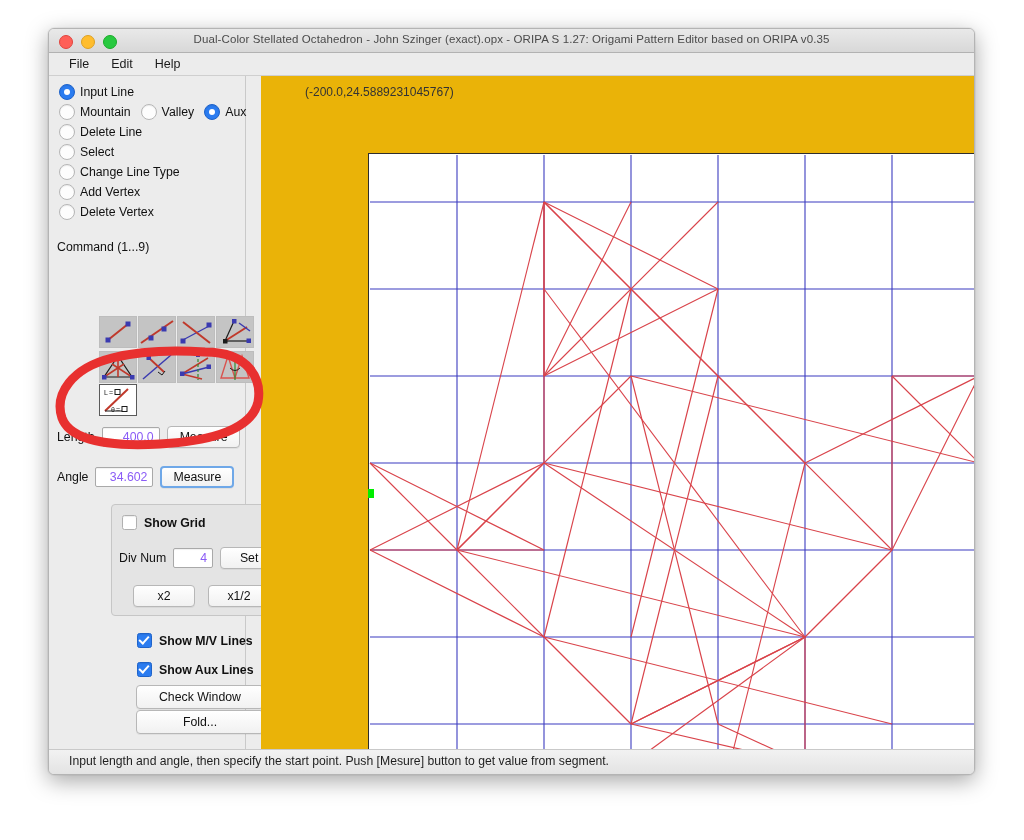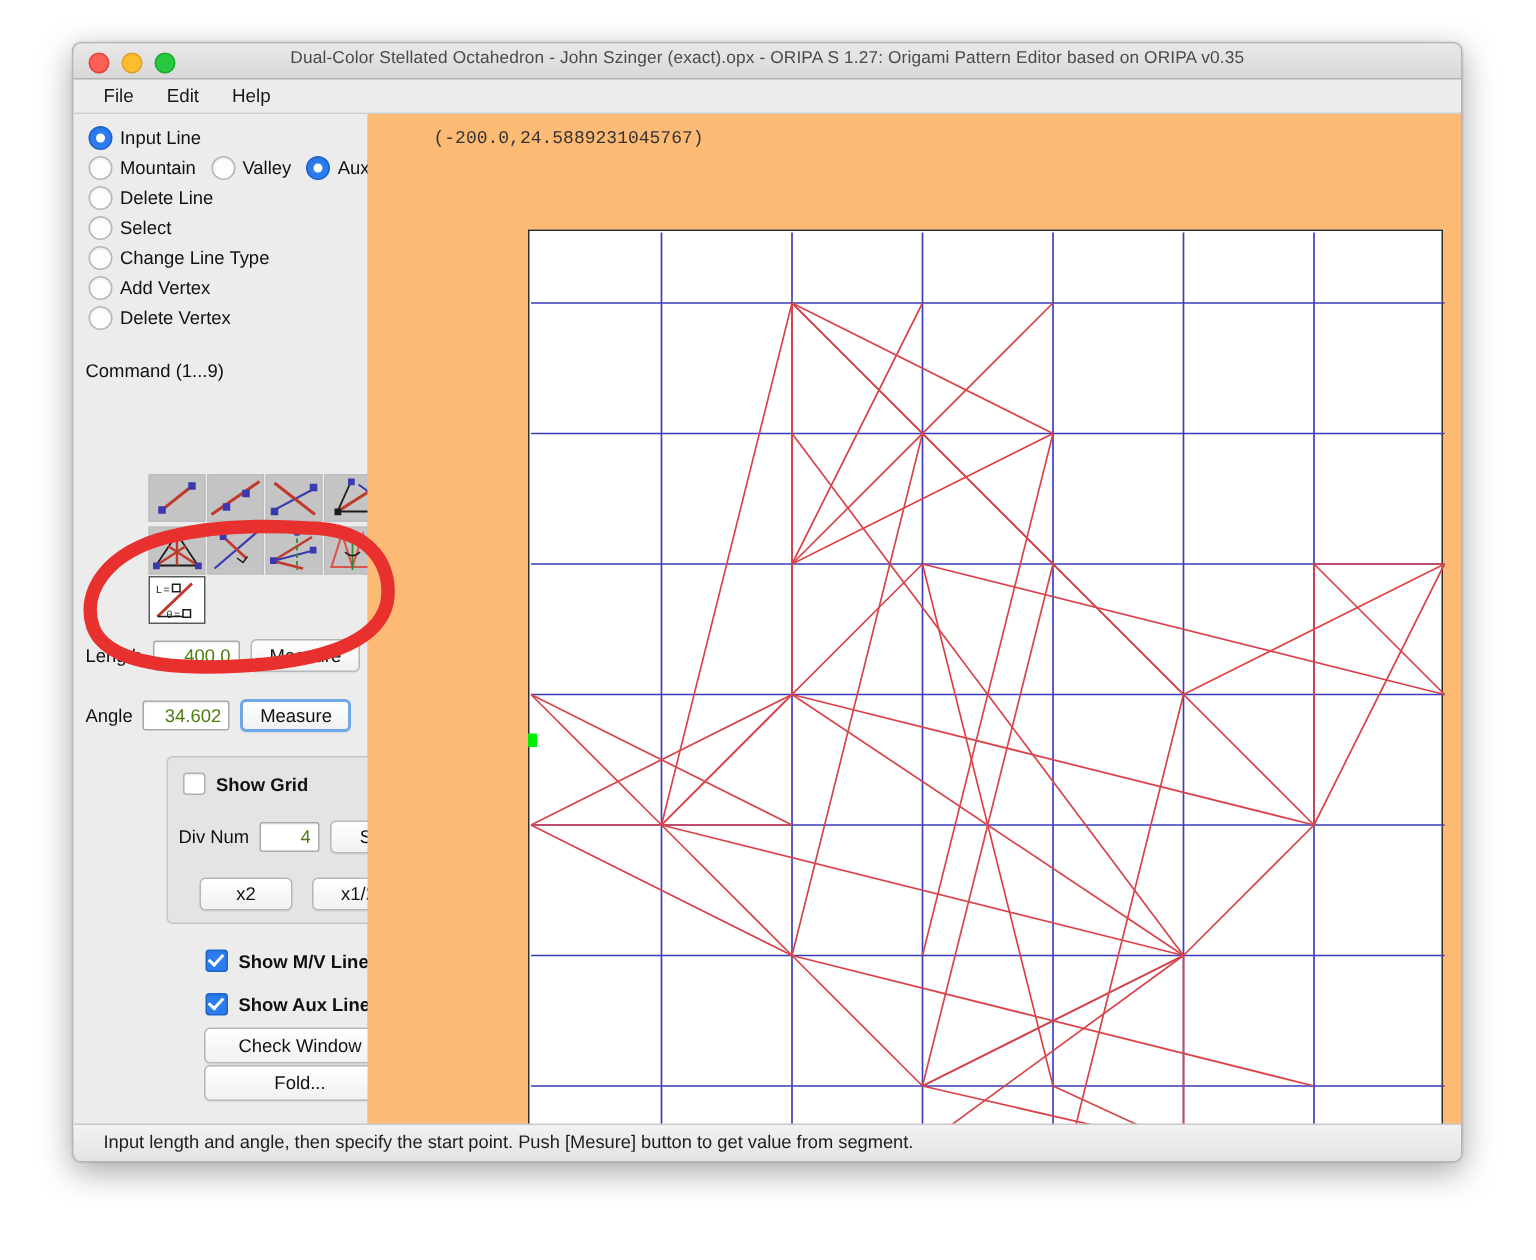--- a/index.html
+++ b/index.html
@@ -85,21 +85,21 @@
     background:#ffffff;border:1px solid #5a5a5a;
   }
   .cmd-single{position:absolute;left:50px;top:308px;}
   .cmd-single .cmd-btn{width:36px;height:30px;}
 
   
   .fld-row{position:absolute;display:flex;align-items:center;gap:7px;}
   .fld-label{font-size:12.3px;color:#111;}
   .txtfield{
     background:#fff;border:1px solid #a9a9a9;border-radius:2px;
-    font-size:12.3px;color:#4d7c0f;padding:2px 5px;text-align:right;
+    font-size:12.3px;color:#8b5cf6;padding:2px 5px;text-align:right;
     box-shadow:inset 0 1px 1px rgba(0,0,0,.06);
     font-family:"Liberation Sans", sans-serif;
   }
   .btn{
     background:linear-gradient(to bottom,#ffffff,#f1f1f1);
     border:1px solid #b7b7b7;border-radius:4px;
     font-size:12.3px;color:#111;padding:3px 12px;text-align:center;
     box-shadow:0 1px 0 rgba(0,0,0,.05);
     font-family:"Liberation Sans", sans-serif;
     white-space:nowrap;
@@ -124,21 +124,21 @@
     border:solid #fff;border-width:0 2px 2px 0;transform:rotate(42deg);
   }
   .cb-row{display:flex;align-items:center;gap:7px;font-weight:bold;}
 
   
   .bot{position:absolute;left:88px;top:550px;width:130px;}
   .bot .cb-row{height:29px;}
   .bot .btn{display:block;width:128px;margin:1px 0 1px -1px;padding:4px 0;}
 
   
-  .rightpane{position:absolute;left:196px;top:0;right:0;height:676px;background:#fdba74;font-family:Liberation Mono, monospace;}
+  .rightpane{position:absolute;left:212px;top:0;right:0;height:676px;background:#eab308;}
   .coordtext{position:absolute;left:44px;top:9px;font-size:12px;color:#333;}
   .paper{
     position:absolute;left:107px;top:77px;width:610px;height:610px;
     border:1.5px solid #2e2e2e;background:#fff;box-sizing:border-box;
   }
   .paper svg{position:absolute;left:-1.5px;top:-1.5px;}
 
   
   .statusbar{
     position:absolute;left:0;bottom:0;width:100%;height:24px;

